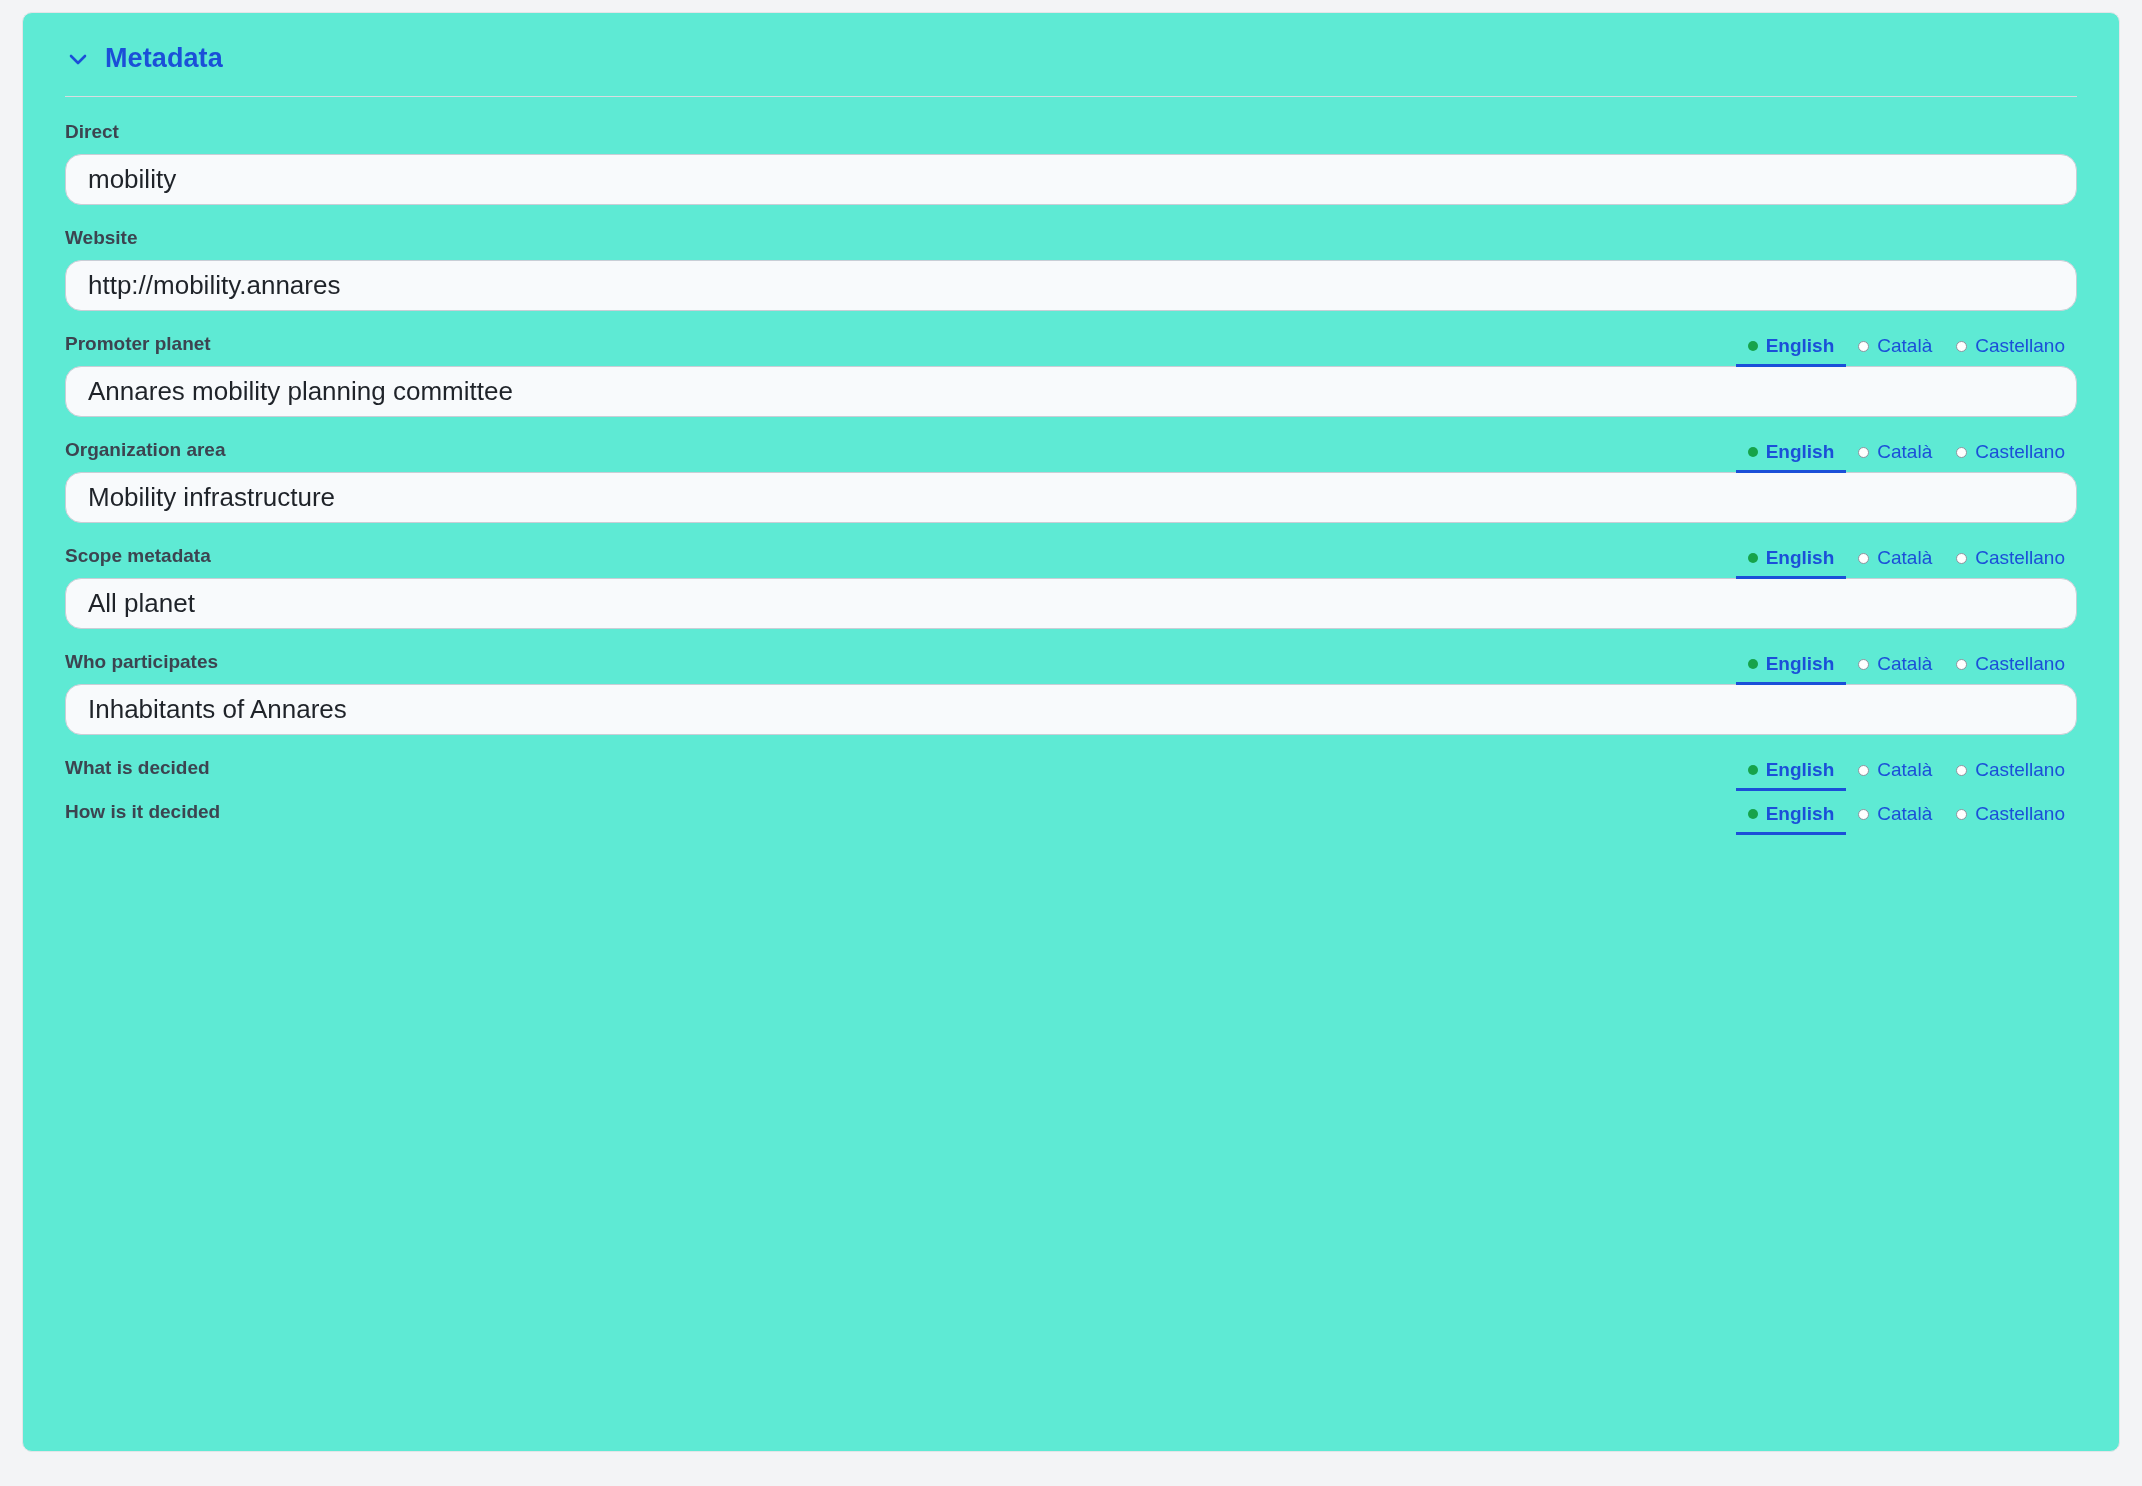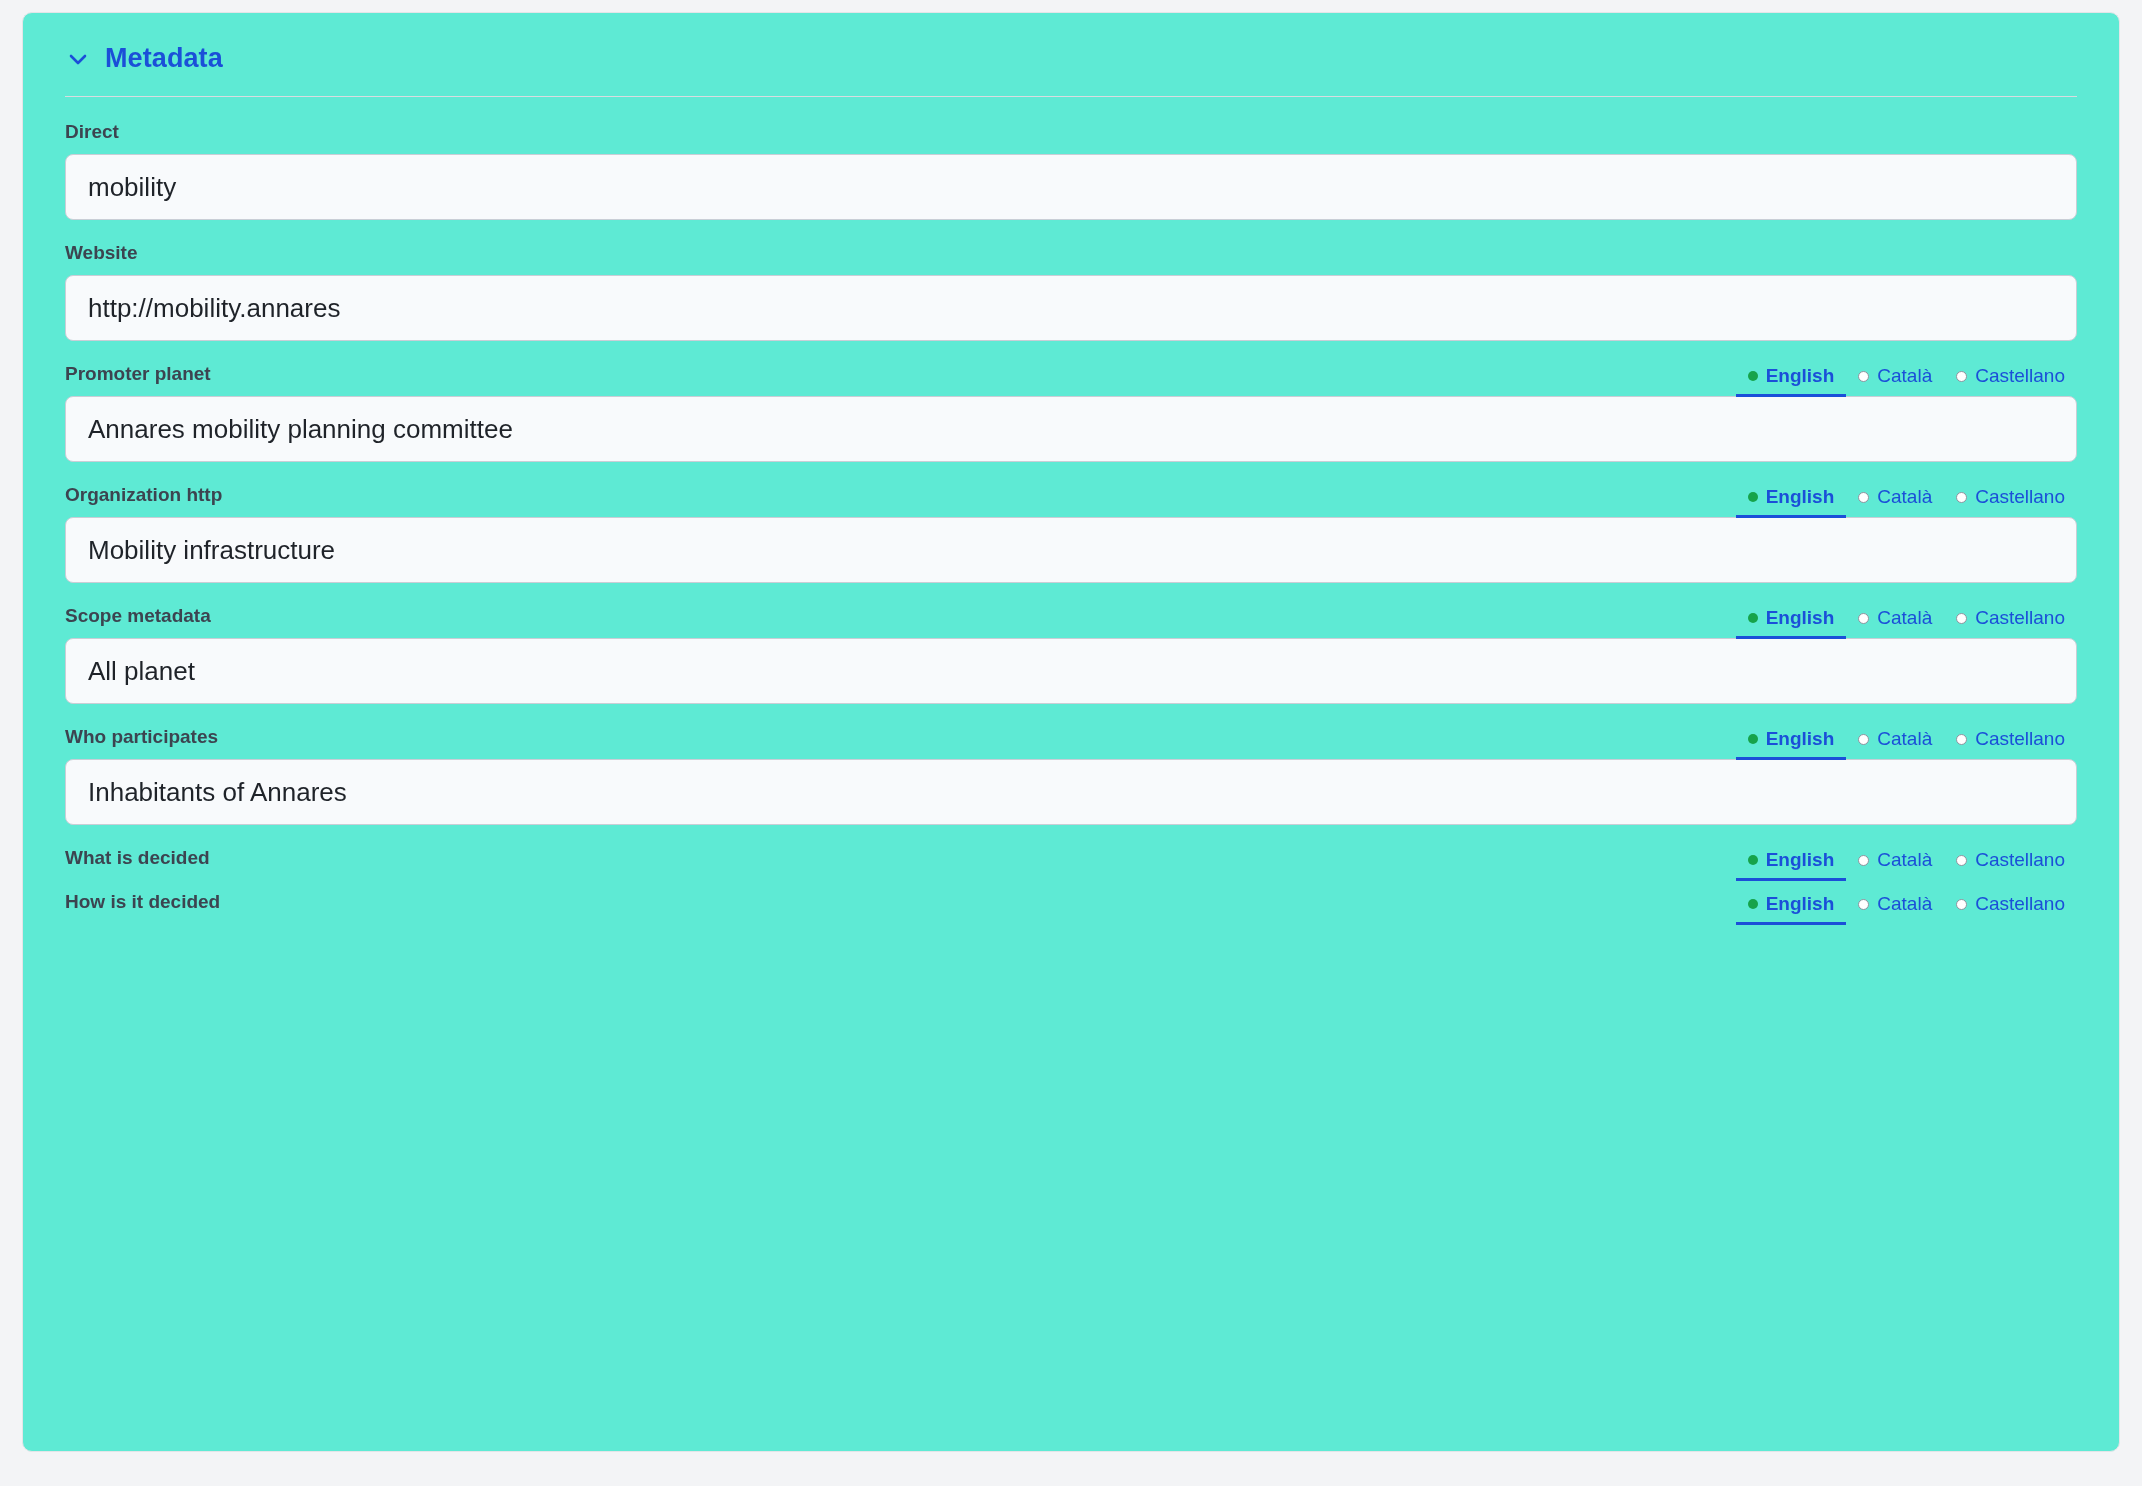--- a/index.html
+++ b/index.html
@@ -54,24 +54,24 @@
     font-size: 19px;
     font-weight: bold;
     color: #3c4450;
     margin-bottom: 11px;
     display: block;
   }
 
   .field-input {
     display: block;
     width: 100%;
-    height: 66px;
+    height: 51px;
     background: #f8fafc;
     border: 1px solid #c9ced6;
-    border-radius: 8px;
+    border-radius: 16px;
     padding: 0 22px;
     font-size: 26px;
     color: #1f2329;
     font-family: "Liberation Sans", sans-serif;
     outline: none;
   }
   .field-input::placeholder { color: #9aa2ad; }
 
   .lang-tabs {
     position: absolute;
@@ -149,21 +149,21 @@
             <span>Català</span>
           </div>
           <div class="lang-tab">
             <span class="ring"></span>
             <span>Castellano</span>
           </div>
         </div>
         <input type="text" class="field-input" value="Annares mobility planning committee" placeholder="" style="">
       </div>
       <div class="field">
-        <label class="field-label">Organization http</label>
+        <label class="field-label">Organization area</label>
         <div class="lang-tabs">
           <div class="lang-tab active">
             <span class="dot"></span>
             <span>English</span>
           </div>
           <div class="lang-tab">
             <span class="ring"></span>
             <span>Català</span>
           </div>
           <div class="lang-tab">

